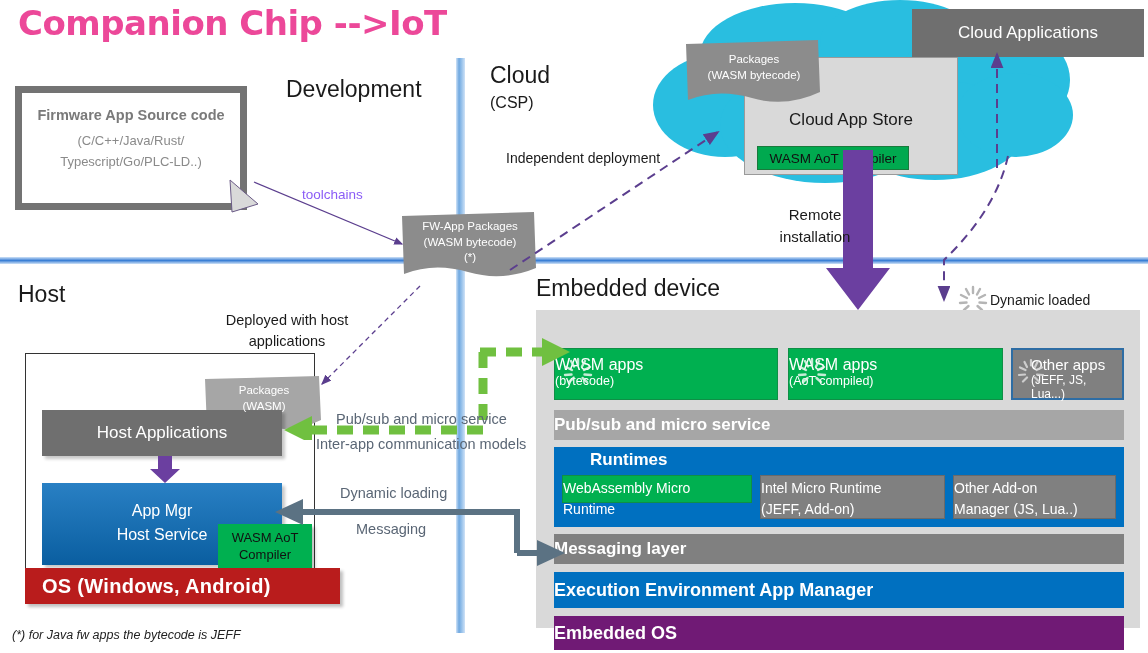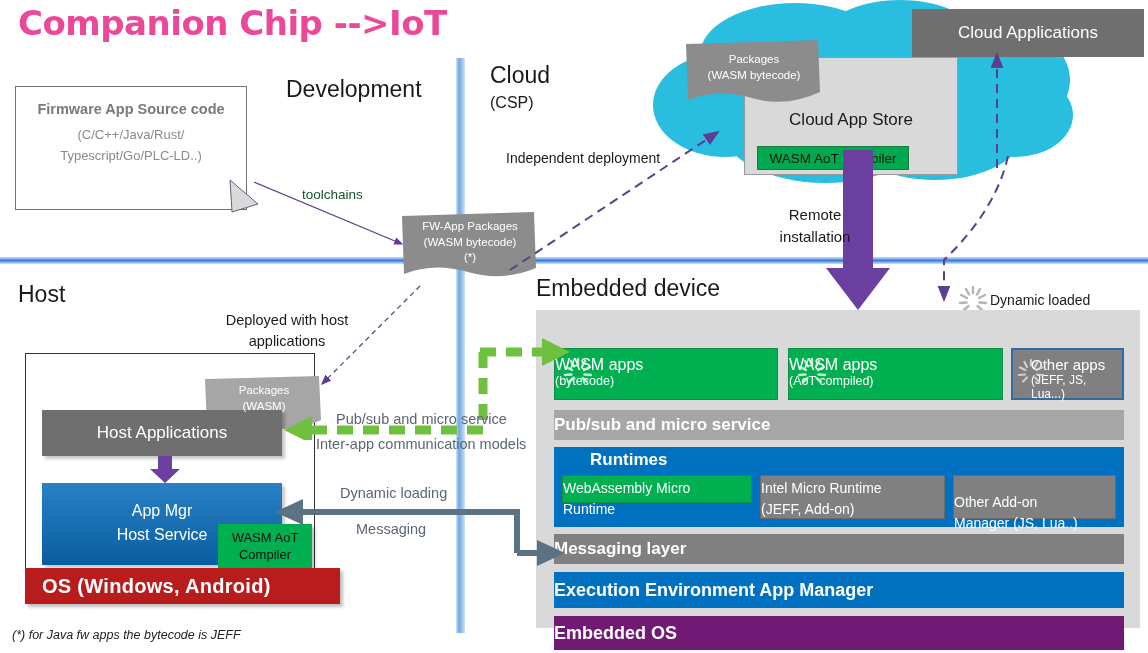--- a/index.html
+++ b/index.html
@@ -13,21 +13,21 @@
   #h-divider2{left:0;top:257px;width:1148px;height:7px;
               background:linear-gradient(to bottom,#cfe2f7,#3A7FD5,#cfe2f7);}
   #v-divider{left:456px;top:58px;width:9px;height:575px;
              background:linear-gradient(to right,#cfe2f7,#6FA8E0,#9CC4EB,#cfe2f7);}
 
   
   .sec-head{font-size:23px;color:#1a1a1a;font-family:"Liberation Sans",sans-serif;}
   .sec-sub{font-size:16px;color:#1a1a1a;}
 
   
-  #fw-box{left:15px;top:86px;width:232px;height:124px;border:1px solid #737373;
+  #fw-box{left:15px;top:86px;width:232px;height:124px;border:7px solid #737373;
           background:#fff;box-sizing:border-box;}
   #fw-title{position:absolute;left:0;top:14px;width:100%;text-align:center;
             font-size:14.5px;font-weight:bold;color:#7a7a7a;}
   #fw-sub{position:absolute;left:0;top:37px;width:100%;text-align:center;
           font-size:13px;color:#8a8a8a;line-height:21px;}
   
 
   
   .callout{color:#fff;text-align:center;}
   .callout .c-txt{position:relative;z-index:2;}
@@ -66,21 +66,21 @@
   #aot-host{left:218px;top:524px;width:94px;height:44px;background:#00B050;
             color:#111;font-size:13px;text-align:center;line-height:17px;
             box-shadow:3px 3px 3px rgba(0,0,0,.25);display:flex;
             align-items:center;justify-content:center;flex-direction:column;}
   #os-box{left:25px;top:568px;width:315px;height:36px;background:#b91c1c;
           color:#fff;font-size:20px;font-weight:bold;line-height:36px;
           padding-left:17px;box-sizing:border-box;letter-spacing:.3px;
           box-shadow:3px 3px 3px rgba(0,0,0,.25);}
 
   
-  .lbl{font-size:13.5px;color:#14532d;}
+  .lbl{font-size:13.5px;color:#8b5cf6;}
   .lbl-gray{font-size:14px;color:#5a6675;}
   .lbl-dark{font-size:14px;color:#1a1a1a;}
 
   #footnote{left:12px;top:628px;font-size:12.5px;font-style:italic;color:#222;}
 </style>
 </head>
 <body>
 
 <div class="abs" id="title">Companion Chip --&gt;IoT</div>
 
@@ -252,21 +252,21 @@
   <div class="row" style="left:18px;top:113px;width:570px;height:80px;background:#0070C0;">
     <div class="row-title" style="position:absolute;left:0;top:3px;width:100%;font-size:17px;padding-left:36px;">Runtimes</div>
     <div style="position:absolute;left:8px;top:28px;width:190px;height:28px;background:#00B050;border:1px solid #0f8f46;font-size:14px;line-height:21px;padding-top:2px;box-sizing:border-box;">
       <div>WebAssembly Micro</div>
       <div>Runtime</div>
     </div>
     <div style="position:absolute;left:206px;top:28px;width:185px;height:44px;background:#808080;border:1px solid #6a6a6a;font-size:14px;line-height:21px;padding-top:2px;box-sizing:border-box;">
       <div>Intel Micro Runtime</div>
       <div>(JEFF, Add-on)</div>
     </div>
-    <div style="position:absolute;left:399px;top:28px;width:163px;height:44px;background:#808080;border:1px solid #6a6a6a;font-size:14px;line-height:21px;padding-top:16px;box-sizing:border-box;">
+    <div style="position:absolute;left:399px;top:28px;width:163px;height:44px;background:#808080;border:1px solid #6a6a6a;font-size:14px;line-height:21px;padding-top:2px;box-sizing:border-box;">
       <div>Other Add-on</div>
       <div>Manager (JS, Lua..)</div>
     </div>
   </div>
 
   <div class="row row-title" style="left:18px;top:200px;width:570px;height:30px;background:#808080;line-height:30px;font-size:17px;">Messaging layer</div>
 
   <div class="row row-title" style="left:18px;top:238px;width:570px;height:36px;background:#0070C0;line-height:36px;font-size:18px;">Execution Environment App Manager</div>
 
   <div class="row row-title" style="left:18px;top:282px;width:570px;height:34px;background:#701a75;line-height:34px;font-size:18px;">Embedded OS</div>

